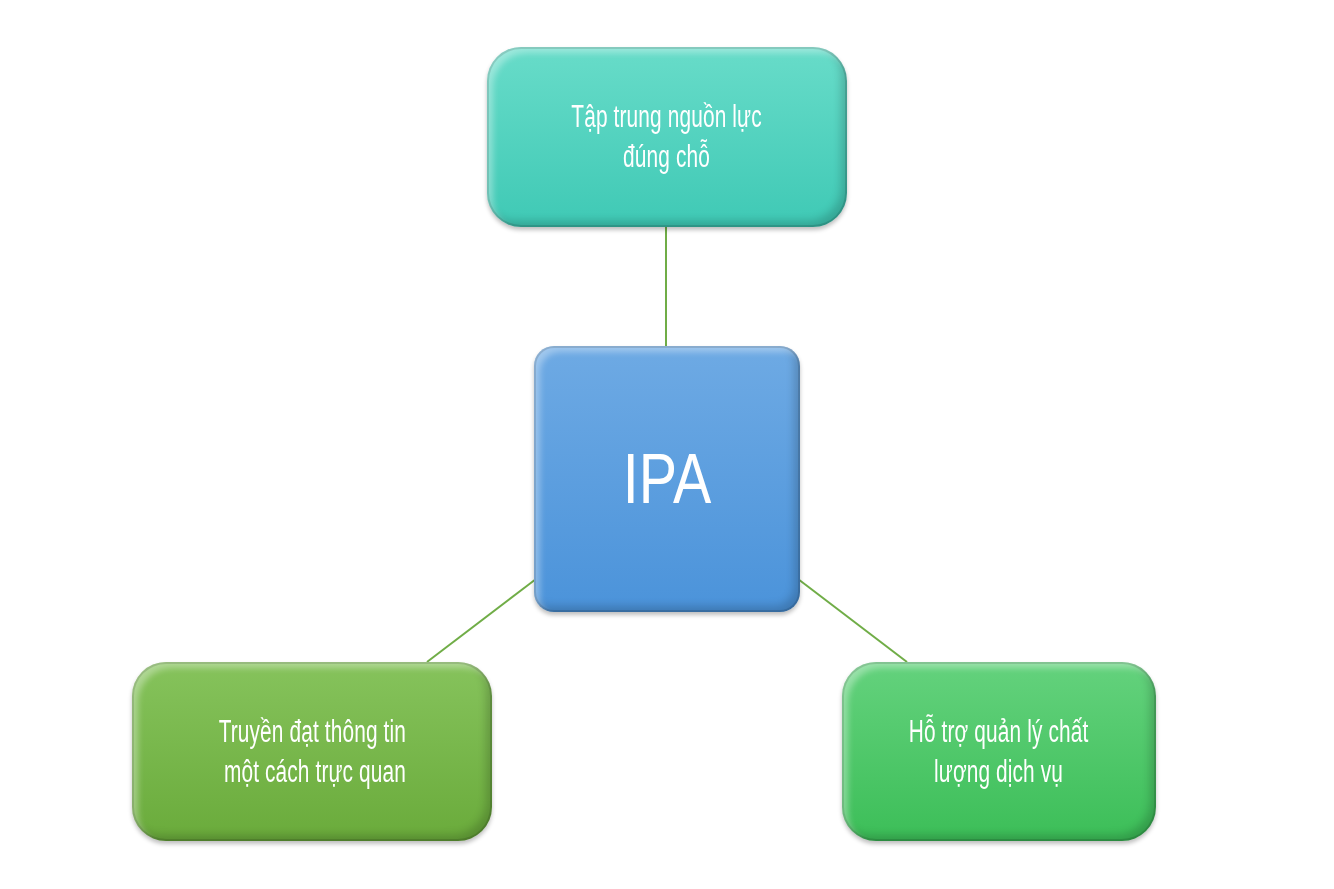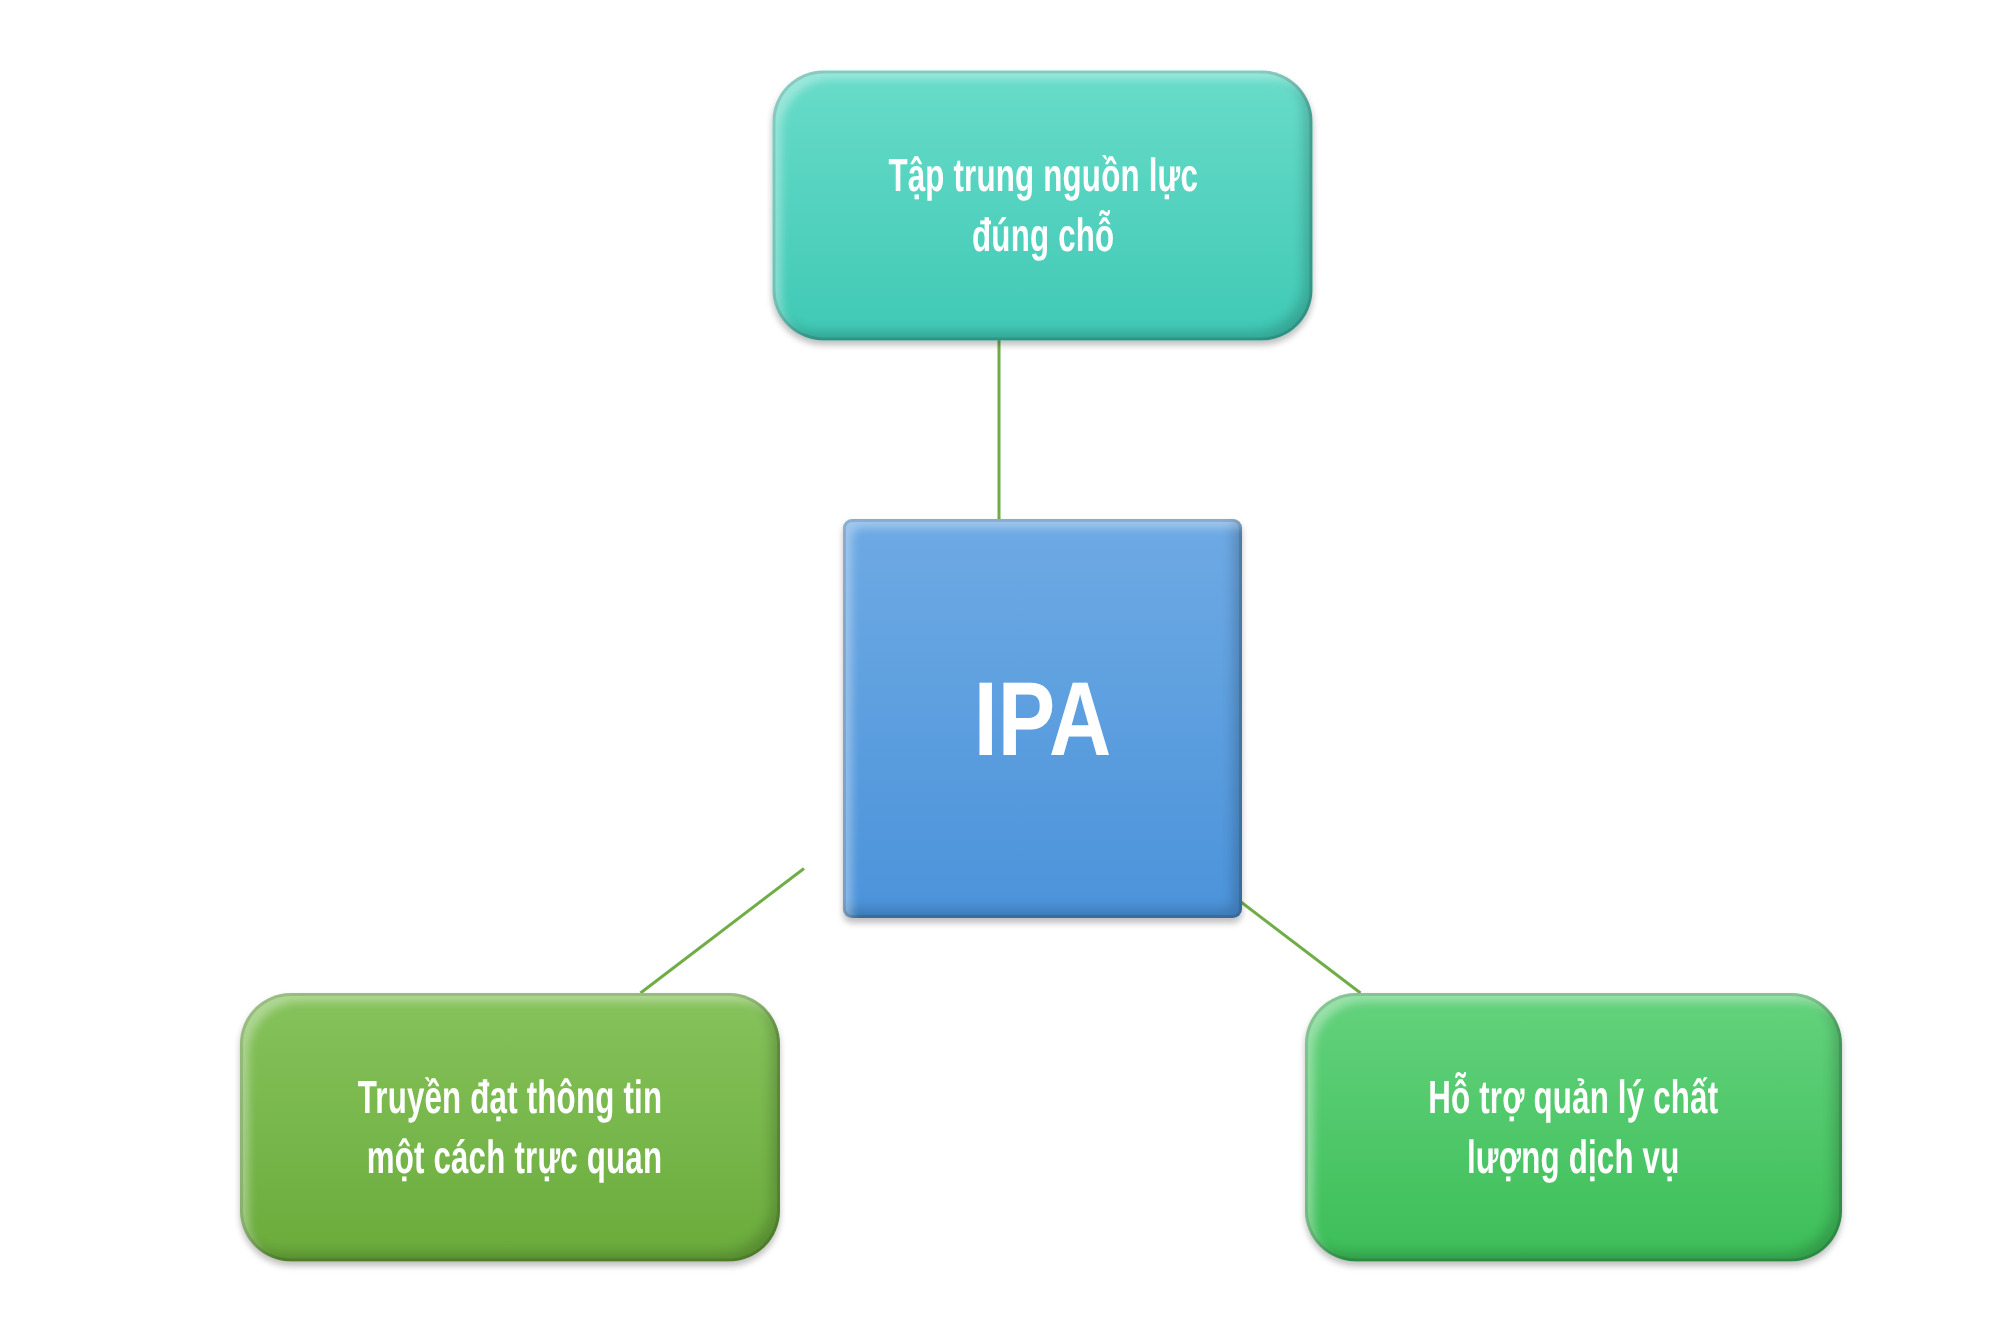--- a/index.html
+++ b/index.html
@@ -1,36 +1,35 @@
 <!DOCTYPE html>
 <html><head>
 <meta charset="utf-8">
 <style>
   html, body { margin:0; padding:0; background:#ffffff; }
   body { width:1334px; height:889px; position:relative; overflow:hidden; font-family:"Liberation Sans", sans-serif; }
   svg.connectors { position:absolute; left:0; top:0; width:1334px; height:889px; }
   .node {
     position:absolute; box-sizing:border-box;
     display:flex; align-items:center; justify-content:center; text-align:center;
-    color:#ffffff; font-weight:bold;
+    color:#ffffff; font-weight:normal;
     border-radius:34px;
     box-shadow:
       inset 0 0 0 2px rgba(0,0,0,0.12),
       inset 6px 6px 6px rgba(255,255,255,0.35),
       inset -6px -6px 8px rgba(0,0,0,0.18),
       0 3px 4px rgba(0,0,0,0.25);
-    margin-left: 28px;
   }
   .node span { display:block; transform:scaleX(0.82); letter-spacing:0.2px; }
   .leaf { font-size:31px; line-height:40px; }
   .top   { left:487px; top:47px;  width:360px; height:180px; background:linear-gradient(#68dcc9,#3fc9b5); }
   .left  { left:132px; top:662px; width:360px; height:179px; background:linear-gradient(#86c35c,#6aab3b);text-align:right; }
-  .right { left:842px; top:662px; width:358px; height:179px; background:linear-gradient(#64d27d,#3cbe58); }
+  .right { left:842px; top:662px; width:314px; height:179px; background:linear-gradient(#64d27d,#3cbe58); }
   .center {
-    left:534px; top:346px; width:266px; height:266px; border-radius:6px;
+    left:534px; top:346px; width:266px; height:266px; border-radius:20px;
     background:linear-gradient(#6eaae4,#4b93da);
     font-size:70px; line-height:70px;
   }
 </style>
 </head>
 <body>
 
 <svg class="connectors">
   <line x1="666" y1="226" x2="666" y2="346" stroke="#70ad47" stroke-width="2"></line>
   <line x1="536" y1="579" x2="427" y2="662" stroke="#70ad47" stroke-width="2"></line>

